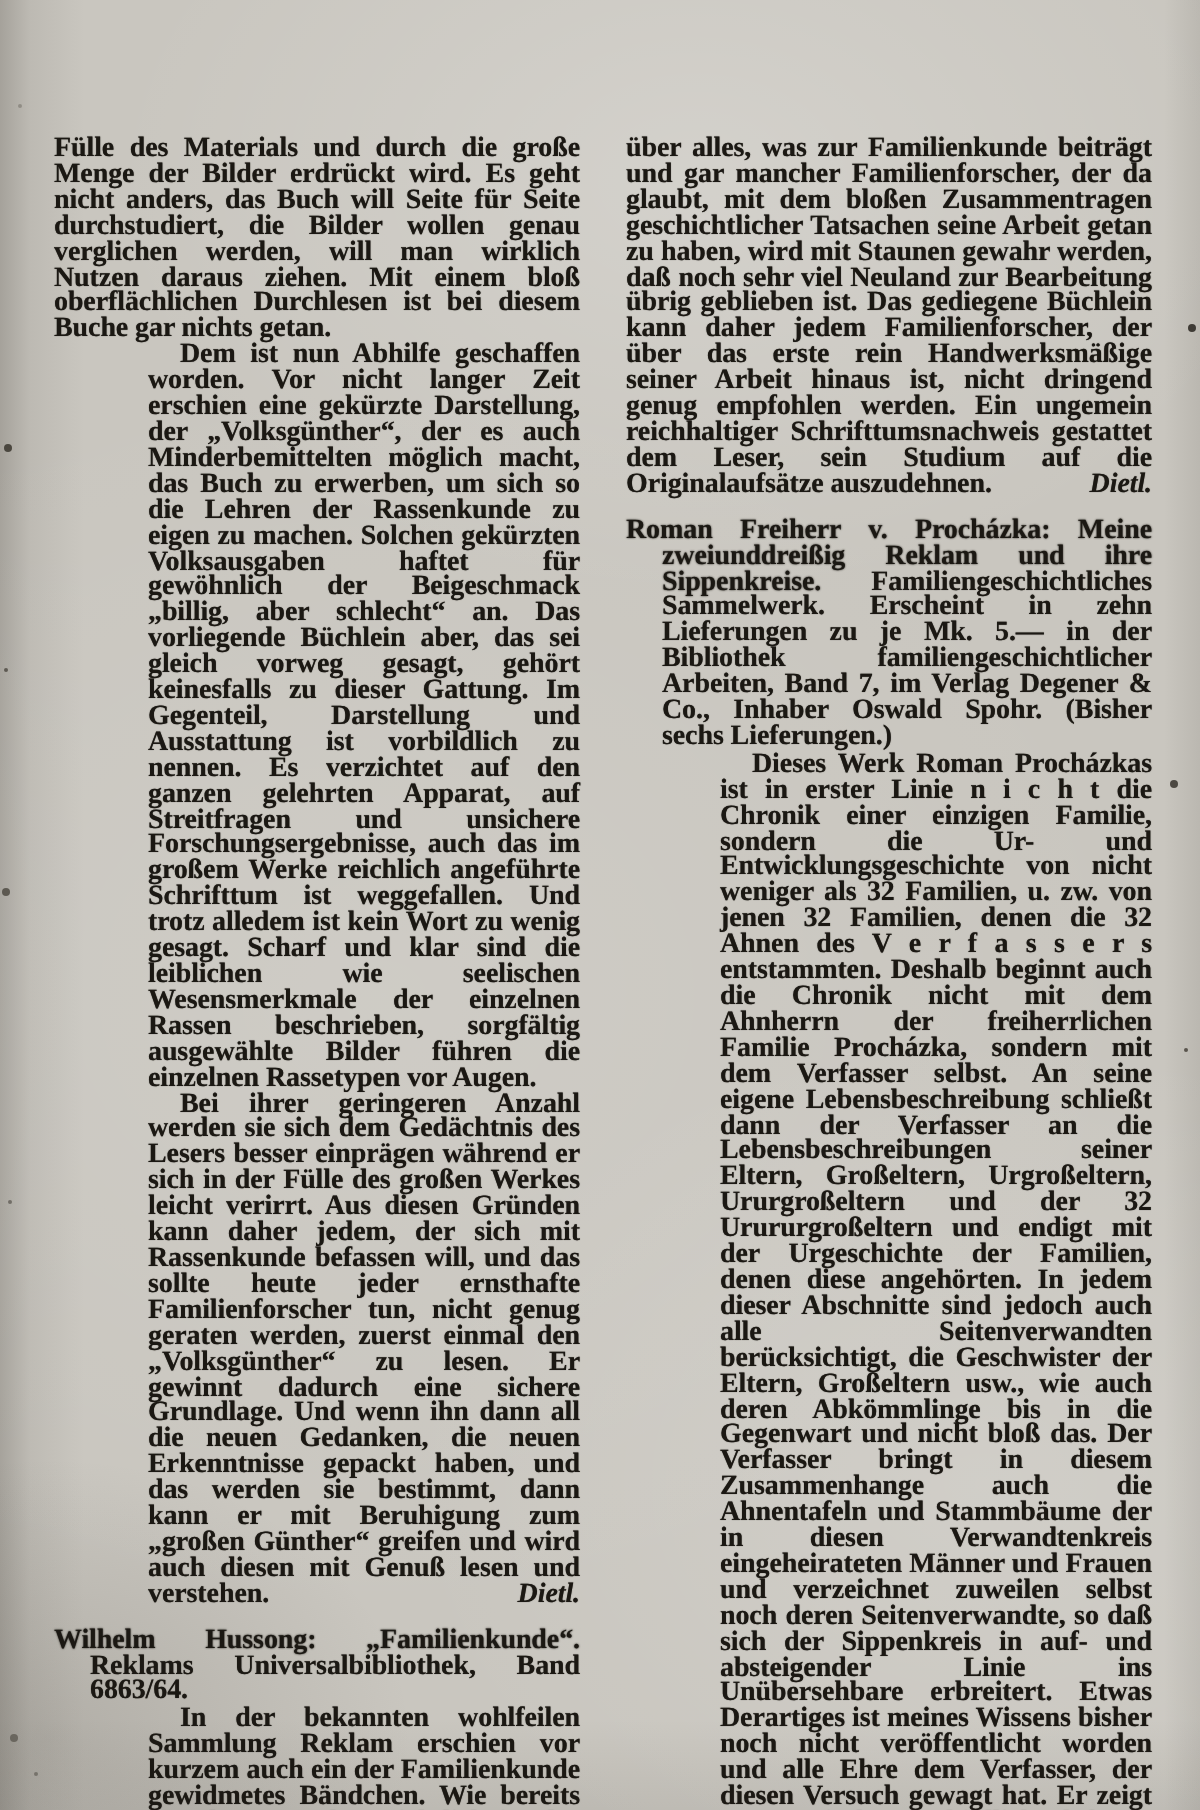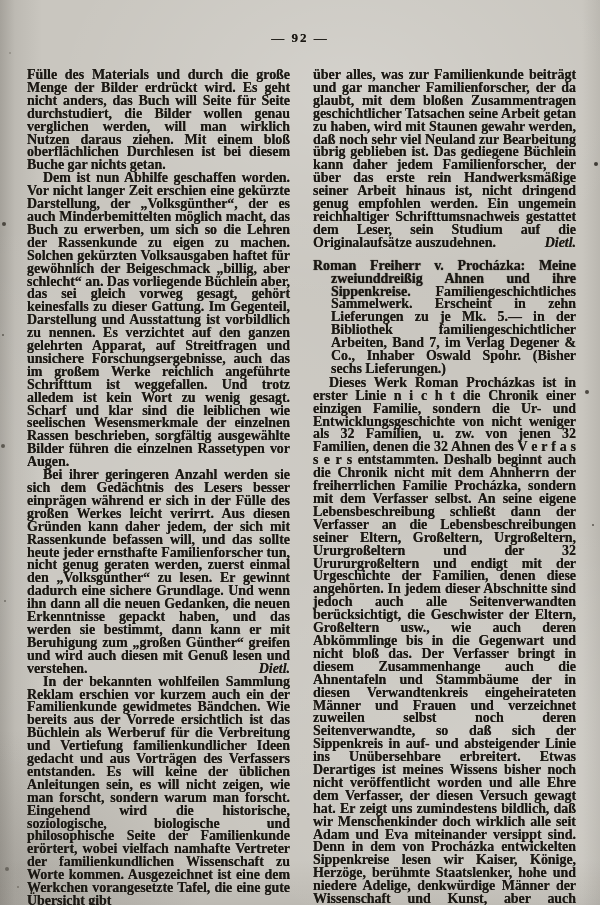--- a/index.html
+++ b/index.html
@@ -27,21 +27,21 @@
     display:flex;gap:23px;
   }
   .col{
     width:263px;flex:0 0 263px;
     font-size:14px;line-height:12.9px;font-weight:bold;
     text-align:justify;letter-spacing:-0.05px;
     text-shadow:0 0 .45px rgba(27,24,19,.78);
     hyphens:auto;overflow-wrap:break-word;
   }
   .col p{margin:0;}
-  p.indent{text-indent:16px;}
+  p.indent{text-indent:16px;margin-left:47px;}
   p.heading{margin:10px 0 1px;padding-left:18px;text-indent:-18px;}
   .hb{text-shadow:0 0 1px currentColor;}
   .sig{float:right;font-style:italic;}
   .specks{
     position:absolute;top:0;left:0;width:2px;height:2px;border-radius:50%;
     background:transparent;
     box-shadow:
       3px 223px 0 1px rgba(58,54,46,.85),
       2px 334px 0 0 rgba(74,70,62,.8),
       2px 445px 0 1px rgba(58,54,46,.7),
@@ -52,34 +52,34 @@
       586px 391px 0 1px rgba(46,42,36,.8),
       592px 524px 0 0 rgba(62,58,50,.8),
       595px 163px 0 1px rgba(40,37,31,.85);
   }
 </style>
 </head>
 <body>
 
 <div class="page">
 
-  <div class="pagenum">— 92 —</div>
 
   <div class="cols">
 
     <div class="col">
       <p>Fülle des Materials und durch die große Menge der Bilder erdrückt wird. Es geht nicht anders, das Buch will Seite für Seite durchstudiert, die Bilder wollen genau verglichen werden, will man wirklich Nutzen daraus ziehen. Mit einem bloß oberflächlichen Durchlesen ist bei diesem Buche gar nichts getan.</p>
       <p class="indent">Dem ist nun Abhilfe geschaffen worden. Vor nicht langer Zeit erschien eine gekürzte Darstellung, der „Volksgünther“, der es auch Minderbemittelten möglich macht, das Buch zu erwerben, um sich so die Lehren der Rassenkunde zu eigen zu machen. Solchen gekürzten Volksausgaben haftet für gewöhnlich der Beigeschmack „billig, aber schlecht“ an. Das vorliegende Büchlein aber, das sei gleich vorweg gesagt, gehört keinesfalls zu dieser Gattung. Im Gegenteil, Darstellung und Ausstattung ist vorbildlich zu nennen. Es verzichtet auf den ganzen gelehrten Apparat, auf Streitfragen und unsichere Forschungsergebnisse, auch das im großem Werke reichlich angeführte Schrifttum ist weggefallen. Und trotz alledem ist kein Wort zu wenig gesagt. Scharf und klar sind die leiblichen wie seelischen Wesensmerkmale der einzelnen Rassen beschrieben, sorgfältig ausgewählte Bilder führen die einzelnen Rassetypen vor Augen.</p>
       <p class="indent"><span>Bei ihrer geringeren Anzahl werden sie sich dem Gedächtnis des Lesers besser einprägen während er sich in der Fülle des großen Werkes leicht verirrt. Aus diesen Gründen kann daher jedem, der sich mit Rassenkunde befassen will, und das sollte heute jeder ernsthafte Familienforscher tun, nicht genug geraten werden, zuerst einmal den „Volksgünther“ zu lesen. Er gewinnt dadurch eine sichere Grundlage. Und wenn ihn dann all die neuen Gedanken, die neuen Erkenntnisse gepackt haben, und das werden sie bestimmt, dann kann er mit Beruhigung zum „großen Günther“ greifen und wird auch diesen mit Genuß lesen und verstehen.</span> <span class="sig">Dietl.</span></p>
+      <p class="heading"><span class="hb">Wilhelm Hussong: „Familienkunde“.</span> <span>Reklams Universalbibliothek, Band 6863/64.</span></p>
       <p class="indent">In der bekannten wohlfeilen Sammlung Reklam erschien vor kurzem auch ein der Familienkunde gewidmetes Bändchen. Wie bereits aus der Vorrede ersichtlich ist das Büchlein als Werberuf für die Verbreitung und Vertiefung familienkundlicher Ideen gedacht und aus Vorträgen des Verfassers entstanden. Es will keine der üblichen Anleitungen sein, es will nicht zeigen, wie man forscht, sondern warum man forscht. Eingehend wird die historische, soziologische, biologische und philosophische Seite der Familienkunde erörtert, wobei vielfach namhafte Vertreter der familienkundlichen Wissenschaft zu Worte kommen. Ausgezeichnet ist eine dem Werkchen vorangesetzte Tafel, die eine gute Übersicht gibt</p>
     </div>
 
     <div class="col">
       <p><span>über alles, was zur Familienkunde beiträgt und gar mancher Familienforscher, der da glaubt, mit dem bloßen Zusammentragen geschichtlicher Tatsachen seine Arbeit getan zu haben, wird mit Staunen gewahr werden, daß noch sehr viel Neuland zur Bearbeitung übrig geblieben ist. Das gediegene Büchlein kann daher jedem Familienforscher, der über das erste rein Handwerksmäßige seiner Arbeit hinaus ist, nicht dringend genug empfohlen werden. Ein ungemein reichhaltiger Schrifttumsnachweis gestattet dem Leser, sein Studium auf die Originalaufsätze auszudehnen.</span> <span class="sig">Dietl.</span></p>
-      <p class="heading"><span class="hb">Roman Freiherr v. Procházka: Meine zweiunddreißig Ahnen und ihre Sippenkreise.</span> <span>Familiengeschichtliches Sammelwerk. Erscheint in zehn Lieferungen zu je Mk. 5.— in der Bibliothek familiengeschichtlicher Arbeiten, Band 7, im Verlag Degener &amp; Co., Inhaber Oswald Spohr. (Bisher sechs Lieferungen.)</span></p>
+      <p class="heading"><span class="hb">Roman Freiherr v. Procházka: Meine zweiunddreißig Reklam und ihre Sippenkreise.</span> <span>Familiengeschichtliches Sammelwerk. Erscheint in zehn Lieferungen zu je Mk. 5.— in der Bibliothek familiengeschichtlicher Arbeiten, Band 7, im Verlag Degener &amp; Co., Inhaber Oswald Spohr. (Bisher sechs Lieferungen.)</span></p>
       <p class="indent">Dieses Werk Roman Procházkas ist in erster Linie n i c h t die Chronik einer einzigen Familie, sondern die Ur- und Entwicklungsgeschichte von nicht weniger als 32 Familien, u. zw. von jenen 32 Familien, denen die 32 Ahnen des V e r f a s s e r s entstammten. Deshalb beginnt auch die Chronik nicht mit dem Ahnherrn der freiherrlichen Familie Procházka, sondern mit dem Verfasser selbst. An seine eigene Lebensbeschreibung schließt dann der Verfasser an die Lebensbeschreibungen seiner Eltern, Großeltern, Urgroßeltern, Ururgroßeltern und der 32 Urururgroßeltern und endigt mit der Urgeschichte der Familien, denen diese angehörten. In jedem dieser Abschnitte sind jedoch auch alle Seitenverwandten berücksichtigt, die Geschwister der Eltern, Großeltern usw., wie auch deren Abkömmlinge bis in die Gegenwart und nicht bloß das. Der Verfasser bringt in diesem Zusammenhange auch die Ahnentafeln und Stammbäume der in diesen Verwandtenkreis eingeheirateten Männer und Frauen und verzeichnet zuweilen selbst noch deren Seitenverwandte, so daß sich der Sippenkreis in auf- und absteigender Linie ins Unübersehbare erbreitert. Etwas Derartiges ist meines Wissens bisher noch nicht veröffentlicht worden und alle Ehre dem Verfasser, der diesen Versuch gewagt hat. Er zeigt uns zumindestens bildlich, daß wir Menschenkinder doch wirklich alle seit Adam und Eva miteinander versippt sind. Denn in dem von Procházka entwickelten Sippenkreise lesen wir Kaiser, Könige, Herzöge, berühmte Staatslenker, hohe und niedere Adelige, denkwürdige Männer der Wissenschaft und Kunst, aber auch ungezählte bescheidene Beamte, Bürger, Handwerker und Bauern. Diese Zusammenstellung ist als erster Versuch seiner Art selbstverständlich nicht ohne Mängel und Lücken. Ihr größter Fehler ist wohl, daß sie für den min-</p>
     </div>
 
   </div>
 
   <div class="specks"></div>
 
 </div>
 
 </body></html>

